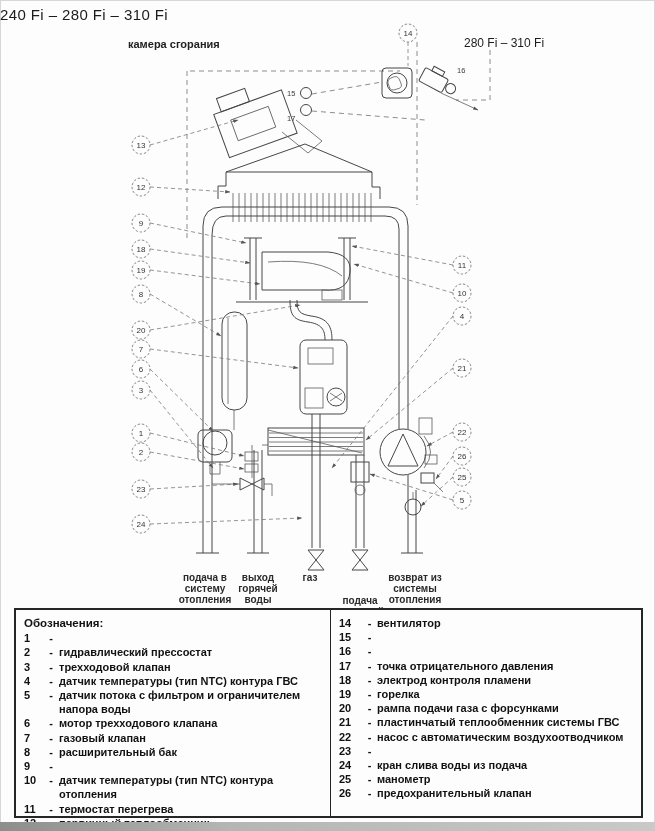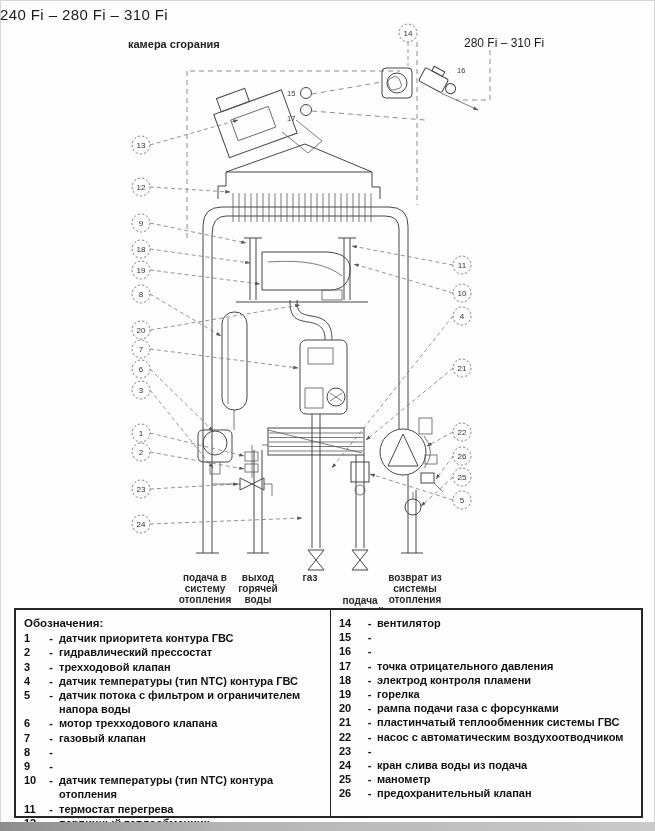--- a/index.html
+++ b/index.html
@@ -349,21 +349,20 @@
       <div class="pipe-label" style="left: 382px;">возврат из системы отопления</div>
     </div>
 
   <div class="legend-box">
     <div class="legend-col col-left">
       <div class="legend-title">Обозначения:</div>
       <div id="legend-left-rows">
           <div class="lrow">
             <span class="num">1</span>
             <span class="dash">-</span>
-            <span class="txt">датчик приоритета контура ГВС</span>
           </div>
           <div class="lrow">
             <span class="num">2</span>
             <span class="dash">-</span>
             <span class="txt">гидравлический прессостат</span>
           </div>
           <div class="lrow">
             <span class="num">3</span>
             <span class="dash">-</span>
             <span class="txt">трехходовой клапан</span>
@@ -384,20 +383,21 @@
             <span class="txt">мотор трехходового клапана</span>
           </div>
           <div class="lrow">
             <span class="num">7</span>
             <span class="dash">-</span>
             <span class="txt">газовый клапан</span>
           </div>
           <div class="lrow">
             <span class="num">8</span>
             <span class="dash">-</span>
+            <span class="txt">расширительный бак</span>
           </div>
           <div class="lrow">
             <span class="num">9</span>
             <span class="dash">-</span>
           </div>
           <div class="lrow">
             <span class="num">10</span>
             <span class="dash">-</span>
             <span class="txt">датчик температуры (тип NTC) контура отопления</span>
           </div>

